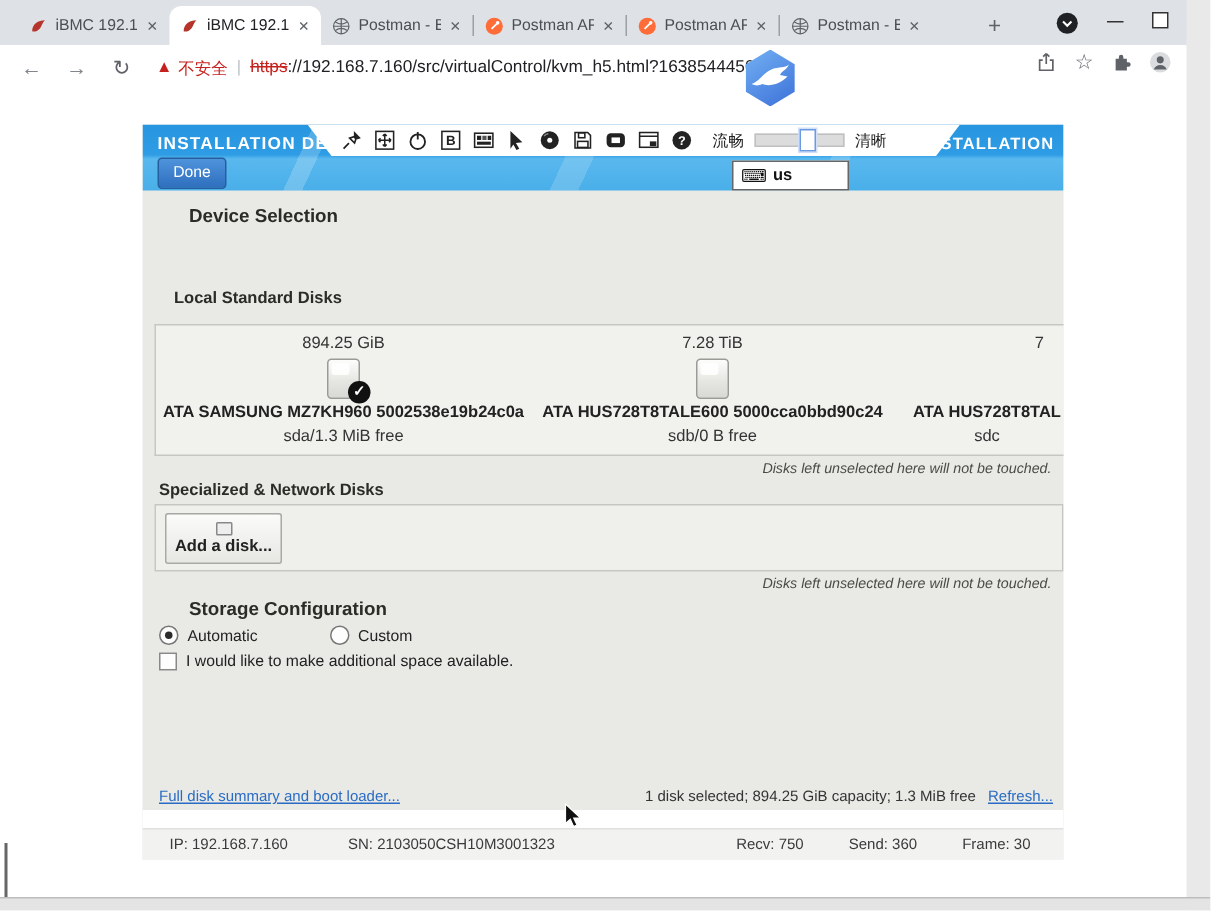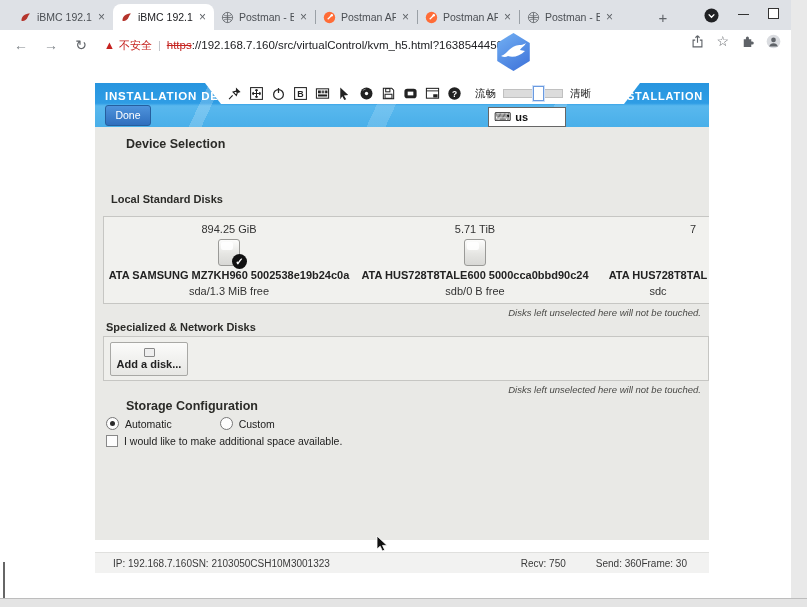--- a/index.html
+++ b/index.html
@@ -105,23 +105,23 @@
           font-size:10.5px;color:#222;}
   .chk{width:10px;height:10px;border:1px solid #888;background:#fdfdfd;}
   .footer-row{position:absolute;left:11px;top:443px;width:596px;display:flex;align-items:center;
               font-size:10px;}
   .blk-link{color:#2a6cc4;text-decoration:underline;}
   .summary{margin-left:auto;color:#333;}
   .refresh{margin-left:8px;color:#2a6cc4;text-decoration:underline;}
   .white-gap{position:absolute;left:0;top:457px;width:614px;height:12px;background:#fff;}
   .statusbar{position:absolute;left:0;top:469px;width:614px;height:21px;background:#f2f2f1;
              border-top:1px solid #e0e0de;display:flex;align-items:center;font-size:10px;color:#3a3a3a;}
-  .statusbar .st-ip{margin-left:18px;} .statusbar .st-sn{text-align:right;}
+  .statusbar .st-ip{margin-left:18px;} .statusbar .st-sn{margin-left:40px;text-align:right;}
   .statusbar .st-recv{margin-left:auto;} .statusbar .st-send{margin-left:30px;}
-  .statusbar .st-frame{margin-right:22px;}
+  .statusbar .st-frame{margin-left:30px;margin-right:22px;}
   
   .rstrip{position:absolute;left:791px;top:0;width:16px;height:607px;background:#e9e9e9;z-index:20;}
   .bstrip{position:absolute;left:0;top:598px;width:807px;height:9px;background:#e4e4e4;
           border-top:1px solid #bdbdbd;z-index:20;}
   .lmark{position:absolute;left:3px;top:562px;width:2px;height:36px;background:#666;z-index:21;}
   .cursor{position:absolute;left:376px;top:535px;z-index:30;}
 </style>
 </head>
 <body>
 
@@ -230,37 +230,37 @@
       <span class="ana-title">INSTALLATION DESTINATION</span>
       <span class="ana-title-right">STALLATION</span>
       <div class="done-btn">Done</div>
       <div class="kb-box">
         <span class="kbglyph">⌨</span>
         <span>us</span>
       </div>
     </div>
 
     <div class="sec-h" style="left:11px;top:54px;">Device Selection</div>
-    <div class="sub-h" style="left:16px;top:110px;">Local Standard Disks</div>
+    <div class="sub-h" style="left:1px;top:110px;padding-left:20px;">Local Standard Disks</div>
 
     <div class="diskbox">
       <div class="dcol dcol1">
         <span class="dsize">894.25 GiB</span>
         <span class="dicon">
             <span class="dcheck"></span>
           </span>
         <span class="dname">ATA SAMSUNG MZ7KH960 5002538e19b24c0a</span>
         <span class="ddev">
           <span>sda</span>
           <span>/</span>
           <span>1.3 MiB free</span>
         </span>
       </div>
       <div class="dcol dcol2">
-        <span class="dsize">5.71 TiB</span>
+        <span class="dsize">7.28 TiB</span>
         <span class="dicon"></span>
         <span class="dname">ATA HUS728T8TALE600 5000cca0bbd90c24</span>
         <span class="ddev">
           <span>sdb</span>
           <span>/</span>
           <span>0 B free</span>
         </span>
       </div>
       <div class="dcol dcol3">
         <span class="dsize">7</span>
@@ -291,20 +291,25 @@
       <span class="radio-item">
         <span class="radio"></span>
         <span>Custom</span>
       </span>
     </div>
     <div class="chkrow">
       <span class="chk"></span>
       <span>I would like to make additional space available.</span>
     </div>
 
+    <div class="footer-row">
+      <span class="blk-link">Full disk summary and boot loader...</span>
+      <span class="summary">1 disk selected; 894.25 GiB capacity; 1.3 MiB free</span>
+      <span class="refresh">Refresh...</span>
+    </div>
 
     <div class="white-gap"></div>
     <div class="statusbar">
       <span class="st-ip">IP: 192.168.7.160</span>
       <span class="st-sn">SN: 2103050CSH10M3001323</span>
       <span class="st-recv">Recv: 750</span>
       <span class="st-send">Send: 360</span>
       <span class="st-frame">Frame: 30</span>
     </div>
   </div>

